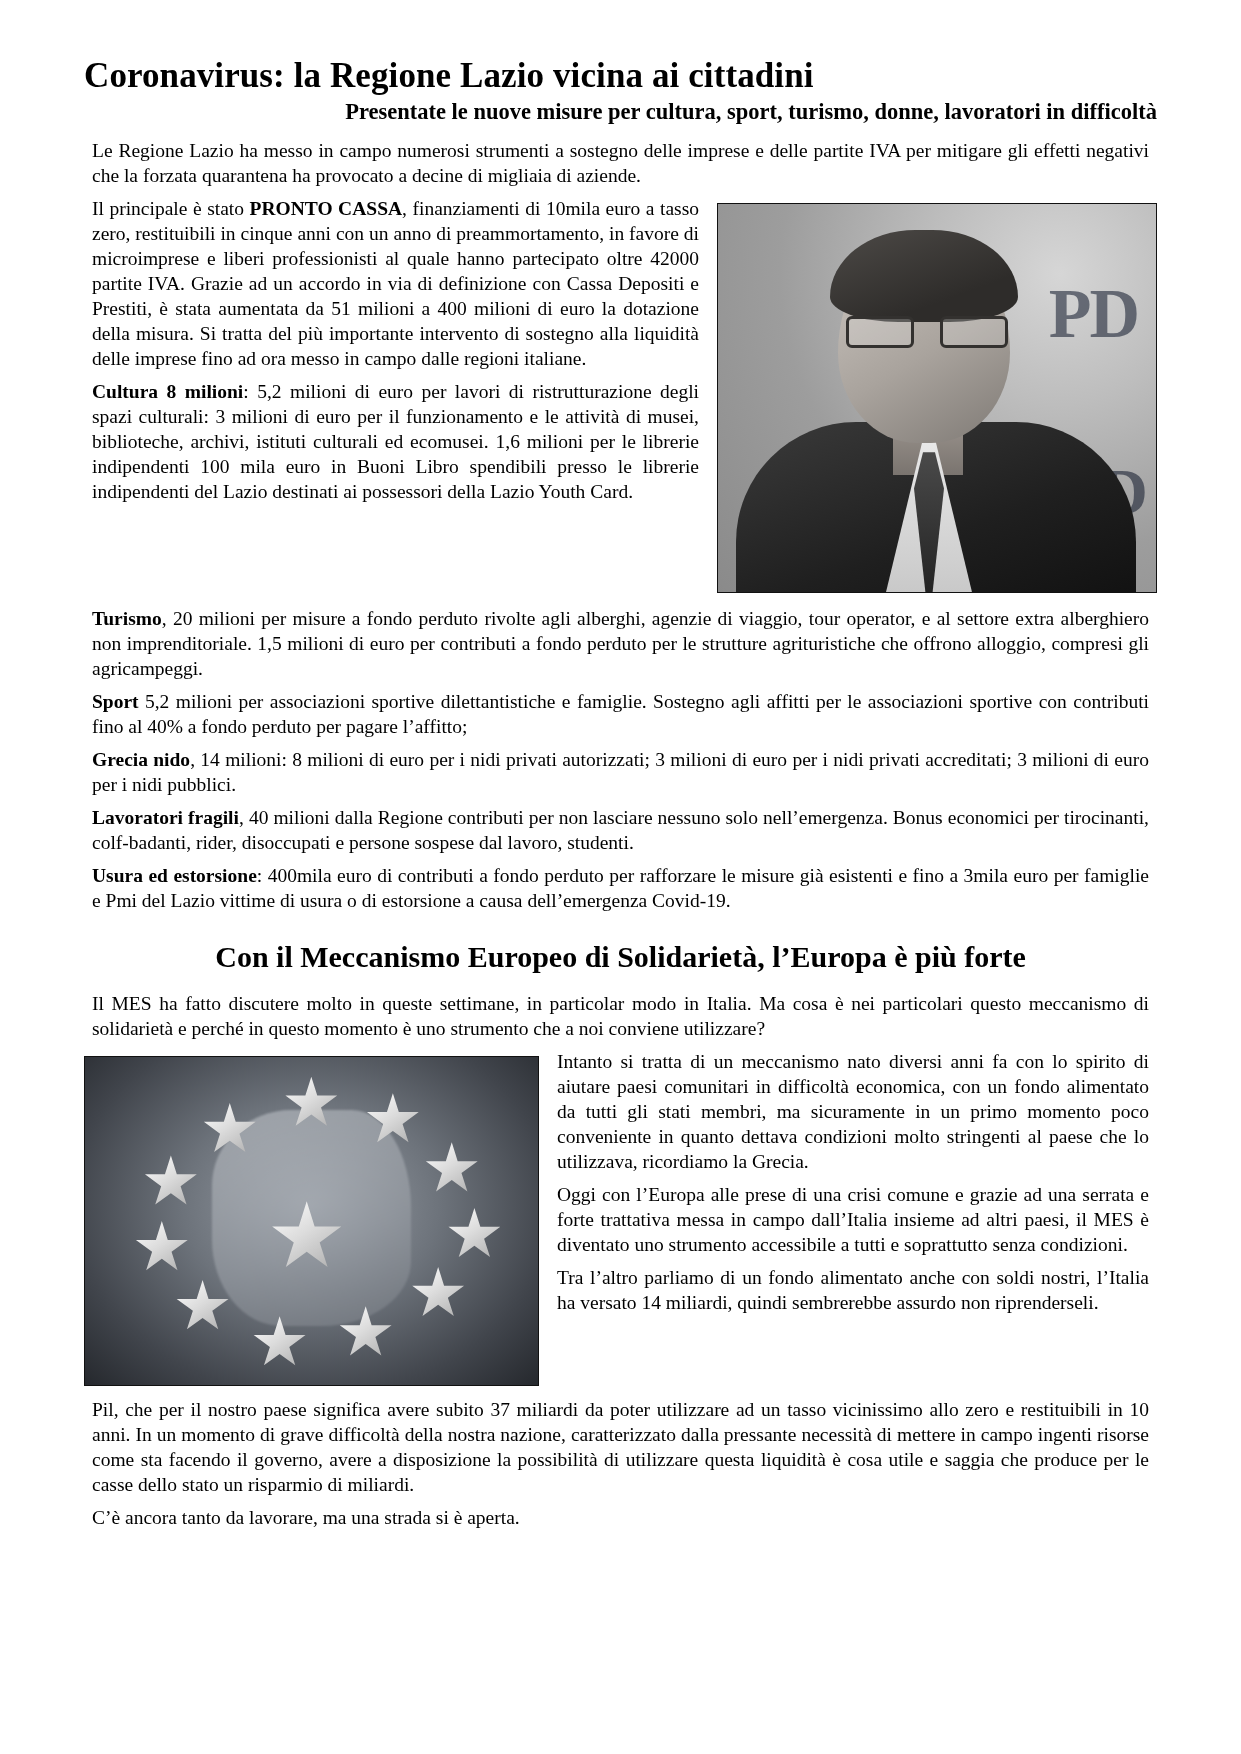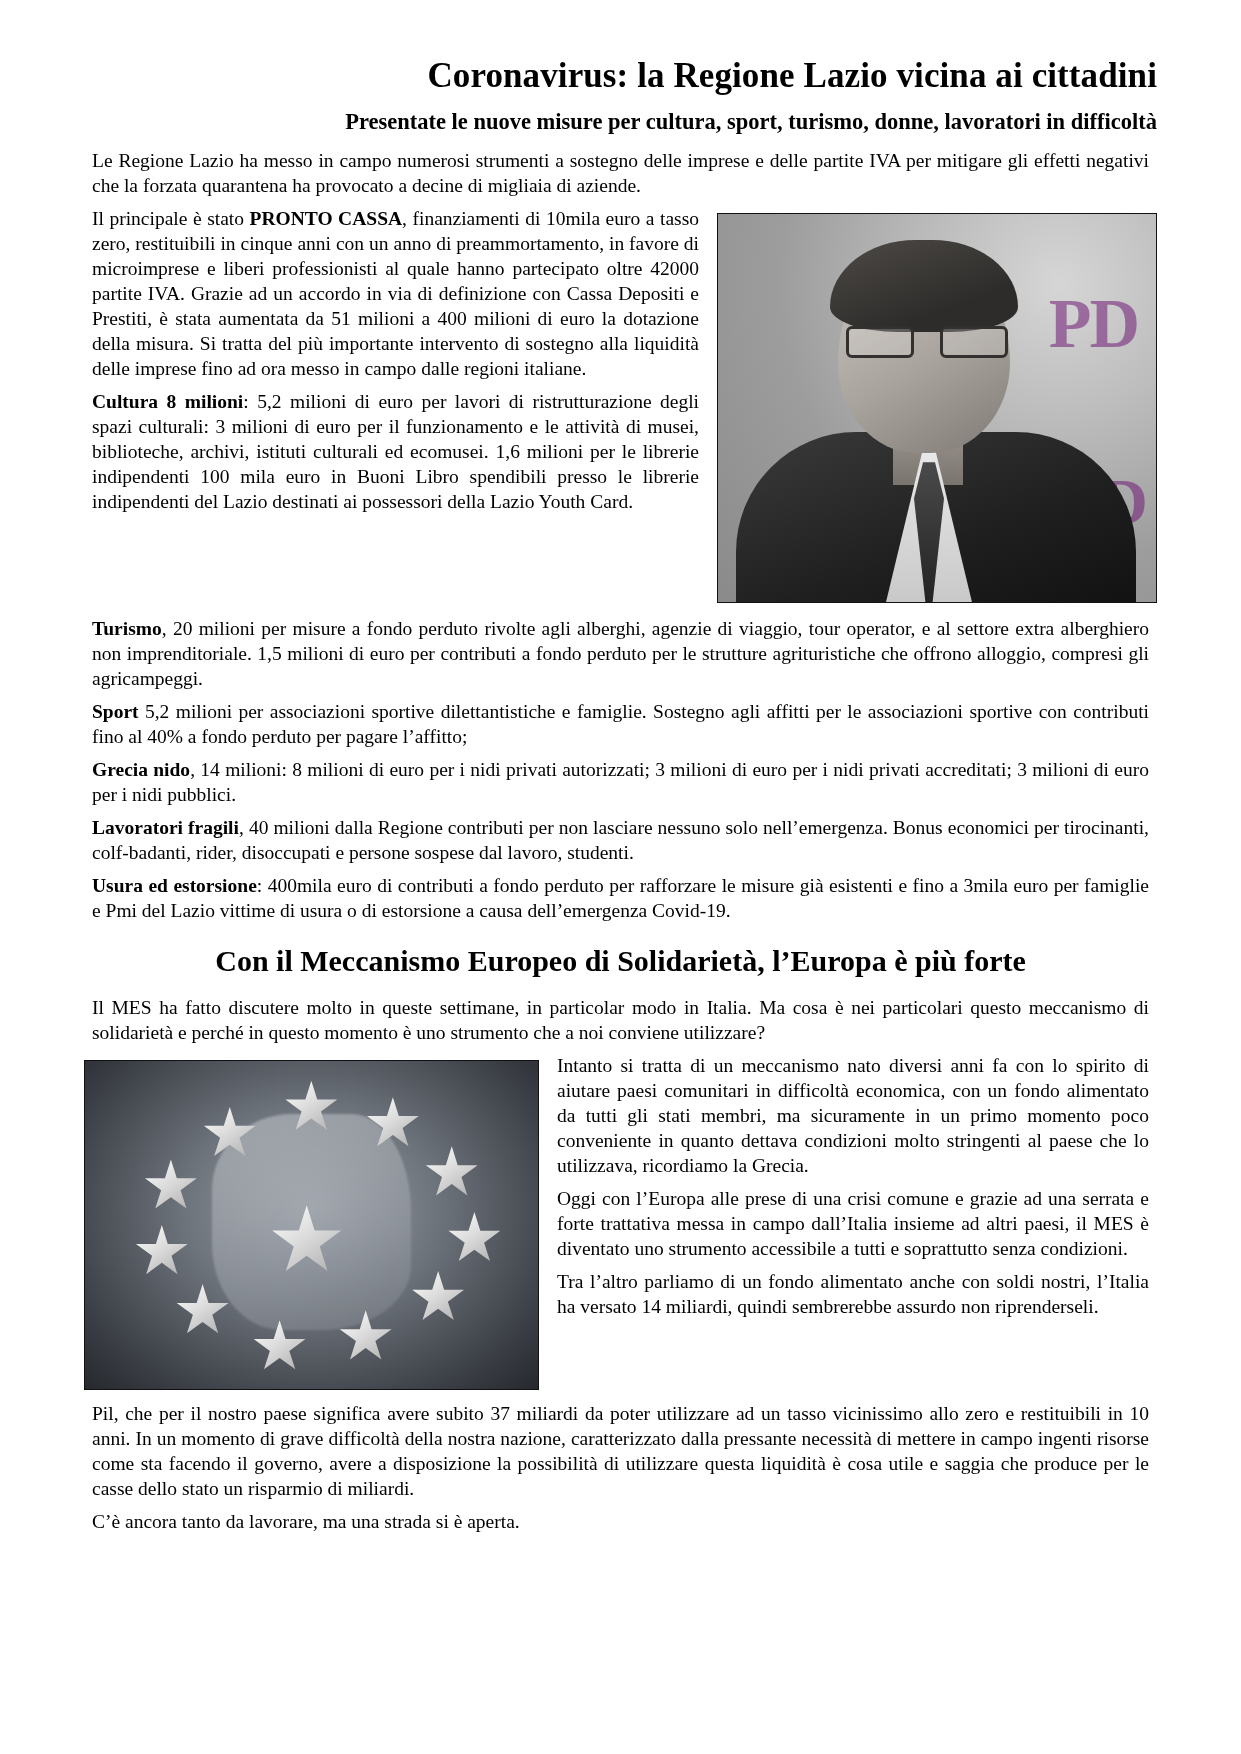--- a/index.html
+++ b/index.html
@@ -14,25 +14,25 @@
     color: #000000;
   }
   .page {
     width: 1241px;
     min-height: 1754px;
     box-sizing: border-box;
     padding: 48px 84px 40px 84px;
     position: relative;
   }
   .article-title {
-    text-align: right;
+    text-align: left;
     font-size: 35px;
     font-weight: bold;
     line-height: 1.15;
-    margin: 8px 0 12px 0;
+    margin: 8px 0 2px 0;
     letter-spacing: 0.1px;
   }
   .article-subtitle {
     text-align: right;
     font-size: 22.5px;
     font-weight: bold;
     line-height: 1.2;
     margin: 0 0 14px 0;
   }
   p.body {
@@ -72,34 +72,34 @@
     display: block;
     clear: both;
   }
   b, .b {
     font-weight: bold;
   }
   .section-title {
     text-align: center;
     font-size: 30px;
     font-weight: bold;
-    margin: 20px 0 18px 0;
+    margin: 26px 0 18px 0;
     line-height: 1.15;
   }
 
   
   .photo1-bg {
     position: absolute;
     inset: 0;
     background:
       radial-gradient(circle at 78% 18%, #d6d6d6 0%, #bdbdbd 28%, #9d9d9d 60%, #8a8a8a 100%);
   }
   .pd-logo {
     position: absolute;
-    color: #701a75;
+    color: #0f172a;
     font-family: "Liberation Serif", serif;
     font-weight: bold;
     opacity: 0.55;
     letter-spacing: -2px;
   }
   .pd1 { right: 18px; top: 70px; font-size: 70px; }
   .pd2 { right: 10px; top: 250px; font-size: 66px; }
   .pd3 { right: 150px; top: 330px; font-size: 40px; opacity: 0.35; }
   .head {
     position: absolute;

